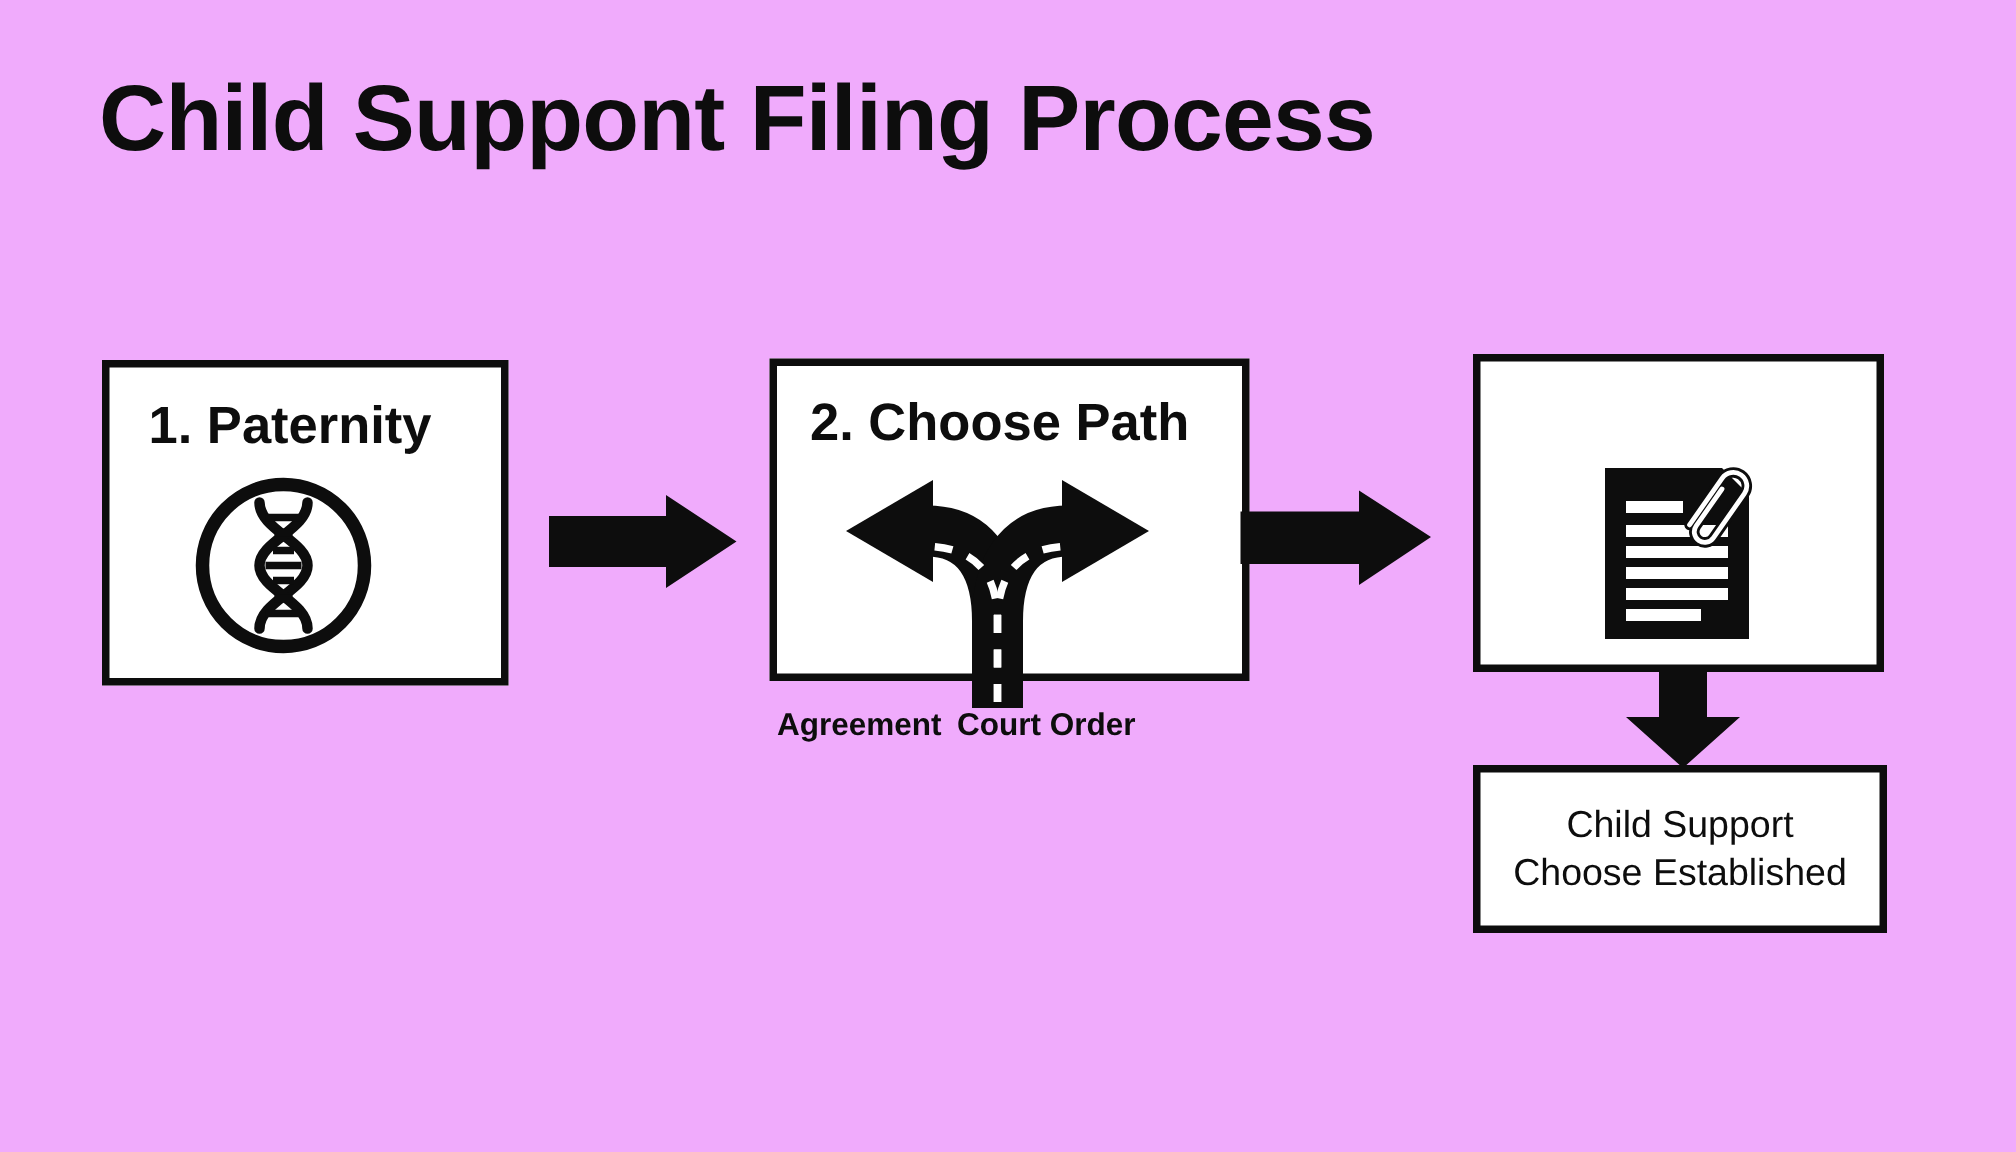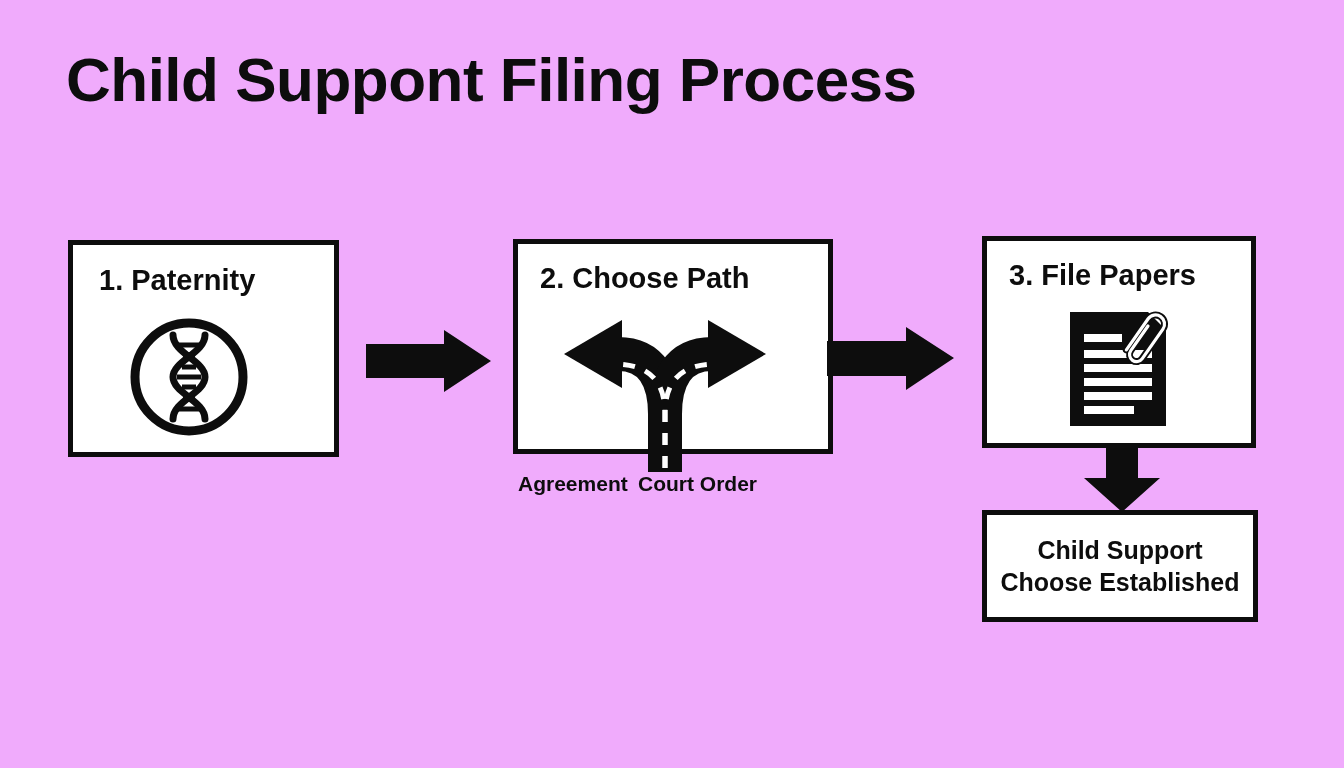--- a/index.html
+++ b/index.html
@@ -38,21 +38,21 @@
     position: absolute;
     box-sizing: border-box;
     border: 5px solid #0d0d0d;
     background: #ffffff;
   }
   .step-title {
     position: absolute;
     left: 0;
     right: 0;
     text-align: center;
-    font-size: 29px;
+    font-size: 35px;
     font-weight: bold;
     color: #0d0d0d;
     white-space: nowrap;
   }
 
   #box-paternity { left: 68px;  top: 240px; width: 271px; height: 217px; }
   #box-choose    { left: 513px; top: 239px; width: 320px; height: 215px; }
   #box-file      { left: 982px; top: 236px; width: 274px; height: 212px; }
 
   #box-paternity .step-title { top: 19px;  text-align: left; left: 26px; }
@@ -69,21 +69,21 @@
     height: 112px;
     border: 5px solid #0d0d0d;
     background: #ffffff;
     display: flex;
     flex-direction: column;
     align-items: center;
     justify-content: center;
   }
   #box-result .result-line {
     font-size: 25px;
-    font-weight: bold;
+    font-weight: normal;
     color: #0d0d0d;
     line-height: 1.28;
     white-space: nowrap;
     text-align: center;
   }
 
   
   .icon-slot { position: absolute; }
   #icon-dna  { left: 52px; top: 68px; width: 128px; height: 128px; }
   #icon-fork { left: 38px; top: 58px; width: 218px; height: 160px; }
@@ -169,21 +169,20 @@
   <div class="fork-label" id="label-agreement">Agreement</div>
   <div class="fork-label" id="label-court-order">Court Order</div>
 
   <div class="arrow-slot" id="arrow-2">
     <svg viewBox="0 0 127 63" width="127" height="63" aria-hidden="true">
       <polygon points="0,14 79,14 79,0 127,31 79,63 79,49 0,49" fill="#0d0d0d"></polygon>
     </svg>
   </div>
 
   <div class="step-box" id="box-file">
-    <div class="step-title">3. File Papers</div>
 
     <div class="icon-slot" id="icon-doc">
       <svg viewBox="0 0 120 125" width="120" height="125" aria-hidden="true">
 
         <polygon points="8,6 86,6 104,24 104,120 8,120" fill="#0d0d0d"></polygon>
 
         <g fill="#ffffff">
           <rect x="22" y="28" width="38" height="8"></rect>
           <rect x="22" y="44" width="68" height="8"></rect>
           <rect x="22" y="58" width="68" height="8"></rect>

